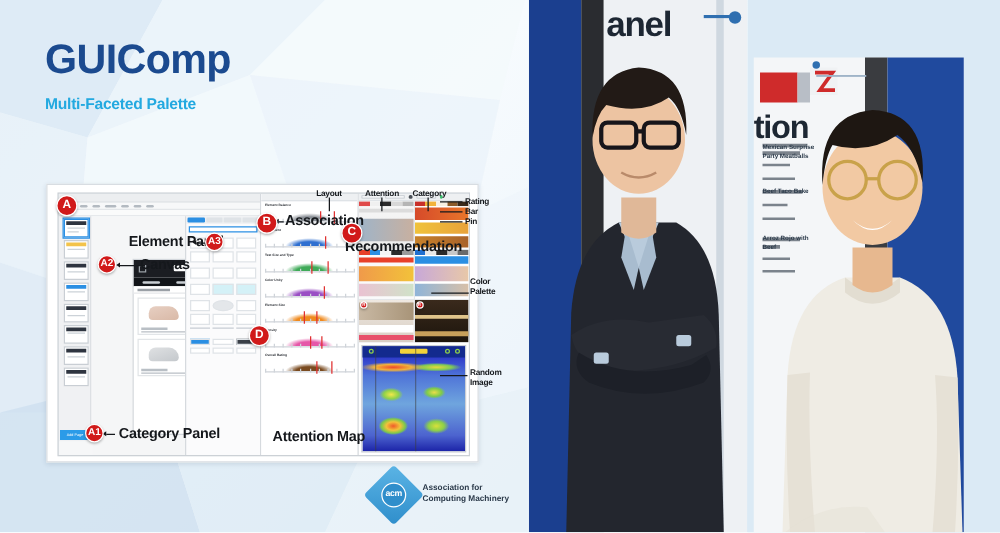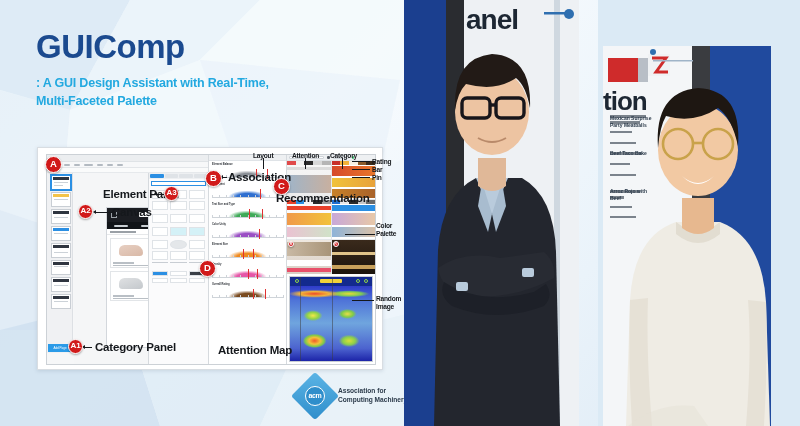--- a/index.html
+++ b/index.html
@@ -185,21 +185,21 @@
   }
   .acm-dia .c {
     position:absolute; left:50%; top:50%; transform:translate(-50%,-50%);
     width:20px; height:20px; border-radius:50%; background:#2f8ecb;
     border:1.5px solid #fff; color:#fff; font-size:7px; font-weight:bold;
     text-align:center; line-height:17px; letter-spacing:-0.3px;
   }
   #acm-text { font-size:6.6px; font-weight:bold; color:#2b3a4a; line-height:1.35;}
 
   
-  #photo1 { position:absolute; left:404px; top:0; width:175px; height:426px; overflow:hidden; }
+  #photo1 { position:absolute; left:423px; top:0; width:175px; height:426px; overflow:hidden; }
   #photo2 { position:absolute; left:598px; top:0; width:202px; height:426px; overflow:hidden; background:linear-gradient(160deg,#e8f1f8,#cfe2f0); }
   .p-bg { position:absolute; inset:0; }
   .poster-txt { position:absolute; font-weight:bold; color:#1d2733; }
 </style>
 </head>
 <body>
 
 <div id="stage">
 
   <svg class="poly-layer" viewBox="0 0 800 426" preserveAspectRatio="none">
@@ -215,21 +215,20 @@
     <polygon points="300,340 422,310 422,426 260,426" fill="#e7f1f8" opacity=".8"></polygon>
     <polygon points="380,170 422,150 422,310 300,340" fill="#eef5fb" opacity=".7"></polygon>
     <polygon points="230,150 380,170 300,340 60,230" fill="#f7fbfe" opacity=".55"></polygon>
   </svg>
 
   <div id="left-pane">
 
     <div id="title-block">
       <div id="main-title">GUIComp</div>
       <div id="subtitle">
-        <div>: A GUI Design Assistant with Real-Time,</div>
         <div>Multi-Faceted Palette</div>
       </div>
     </div>
 
     <div id="figure-card">
       <div id="app-shot">
 
         <div class="seg colA">
           <div class="titlebar"></div>
           <div class="menubar">

